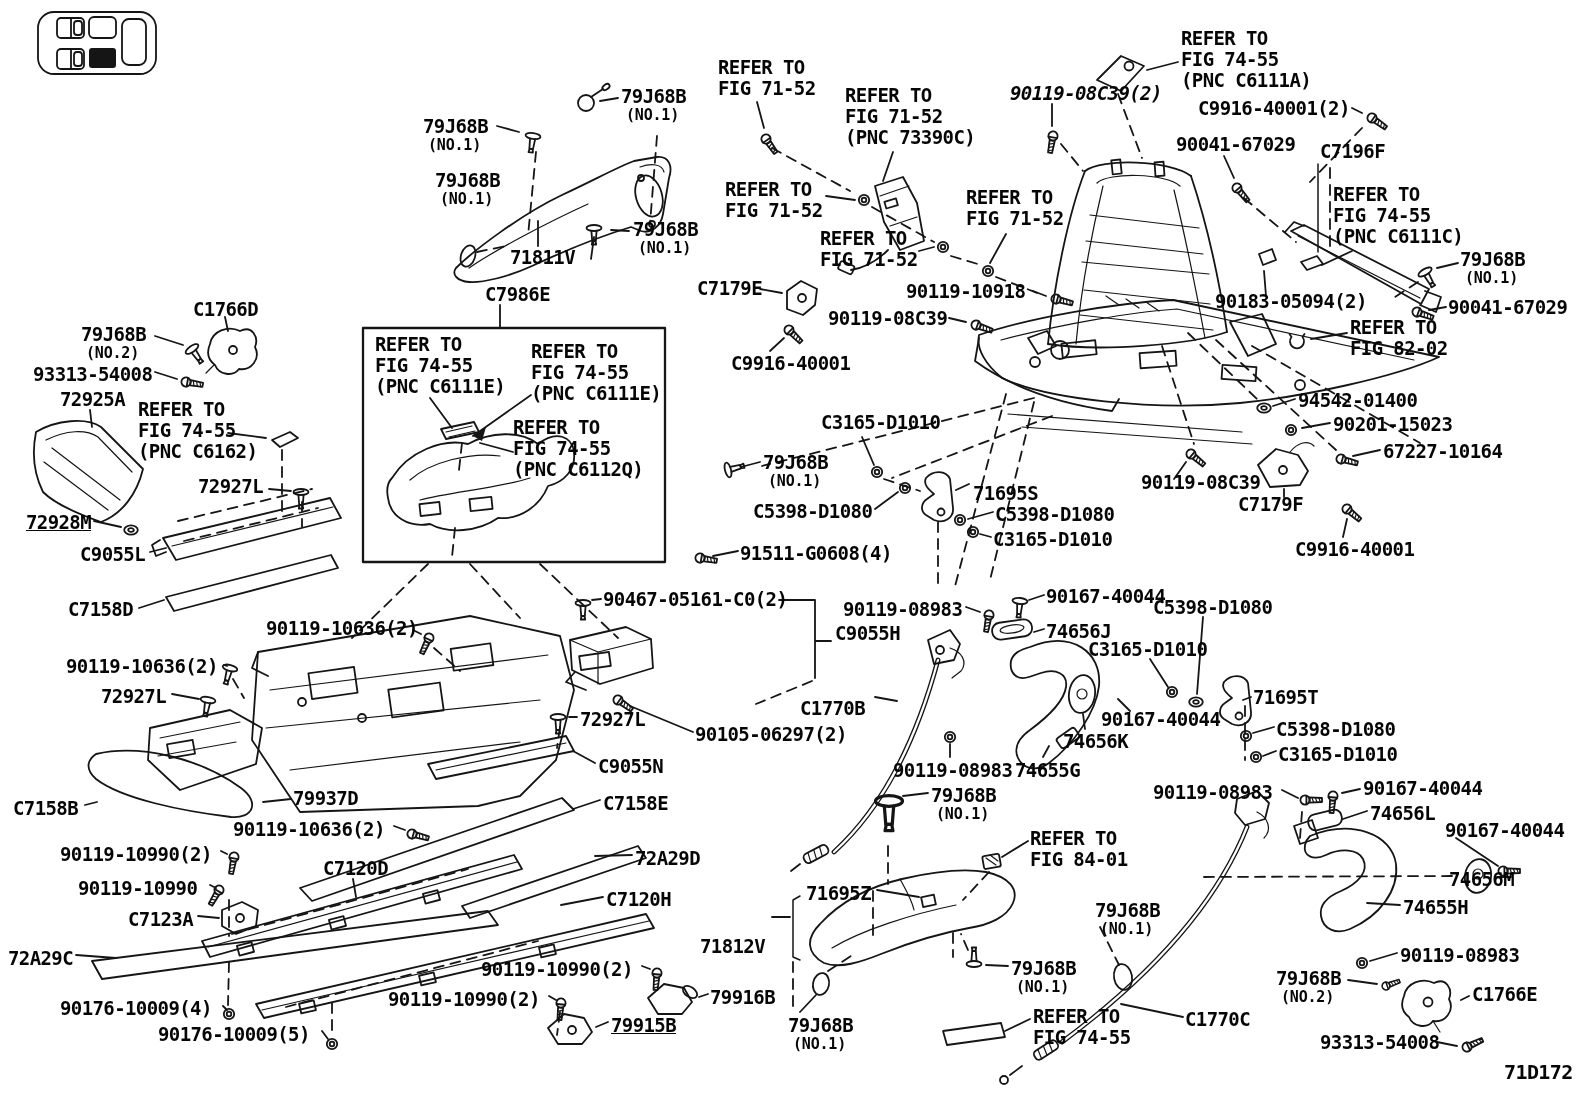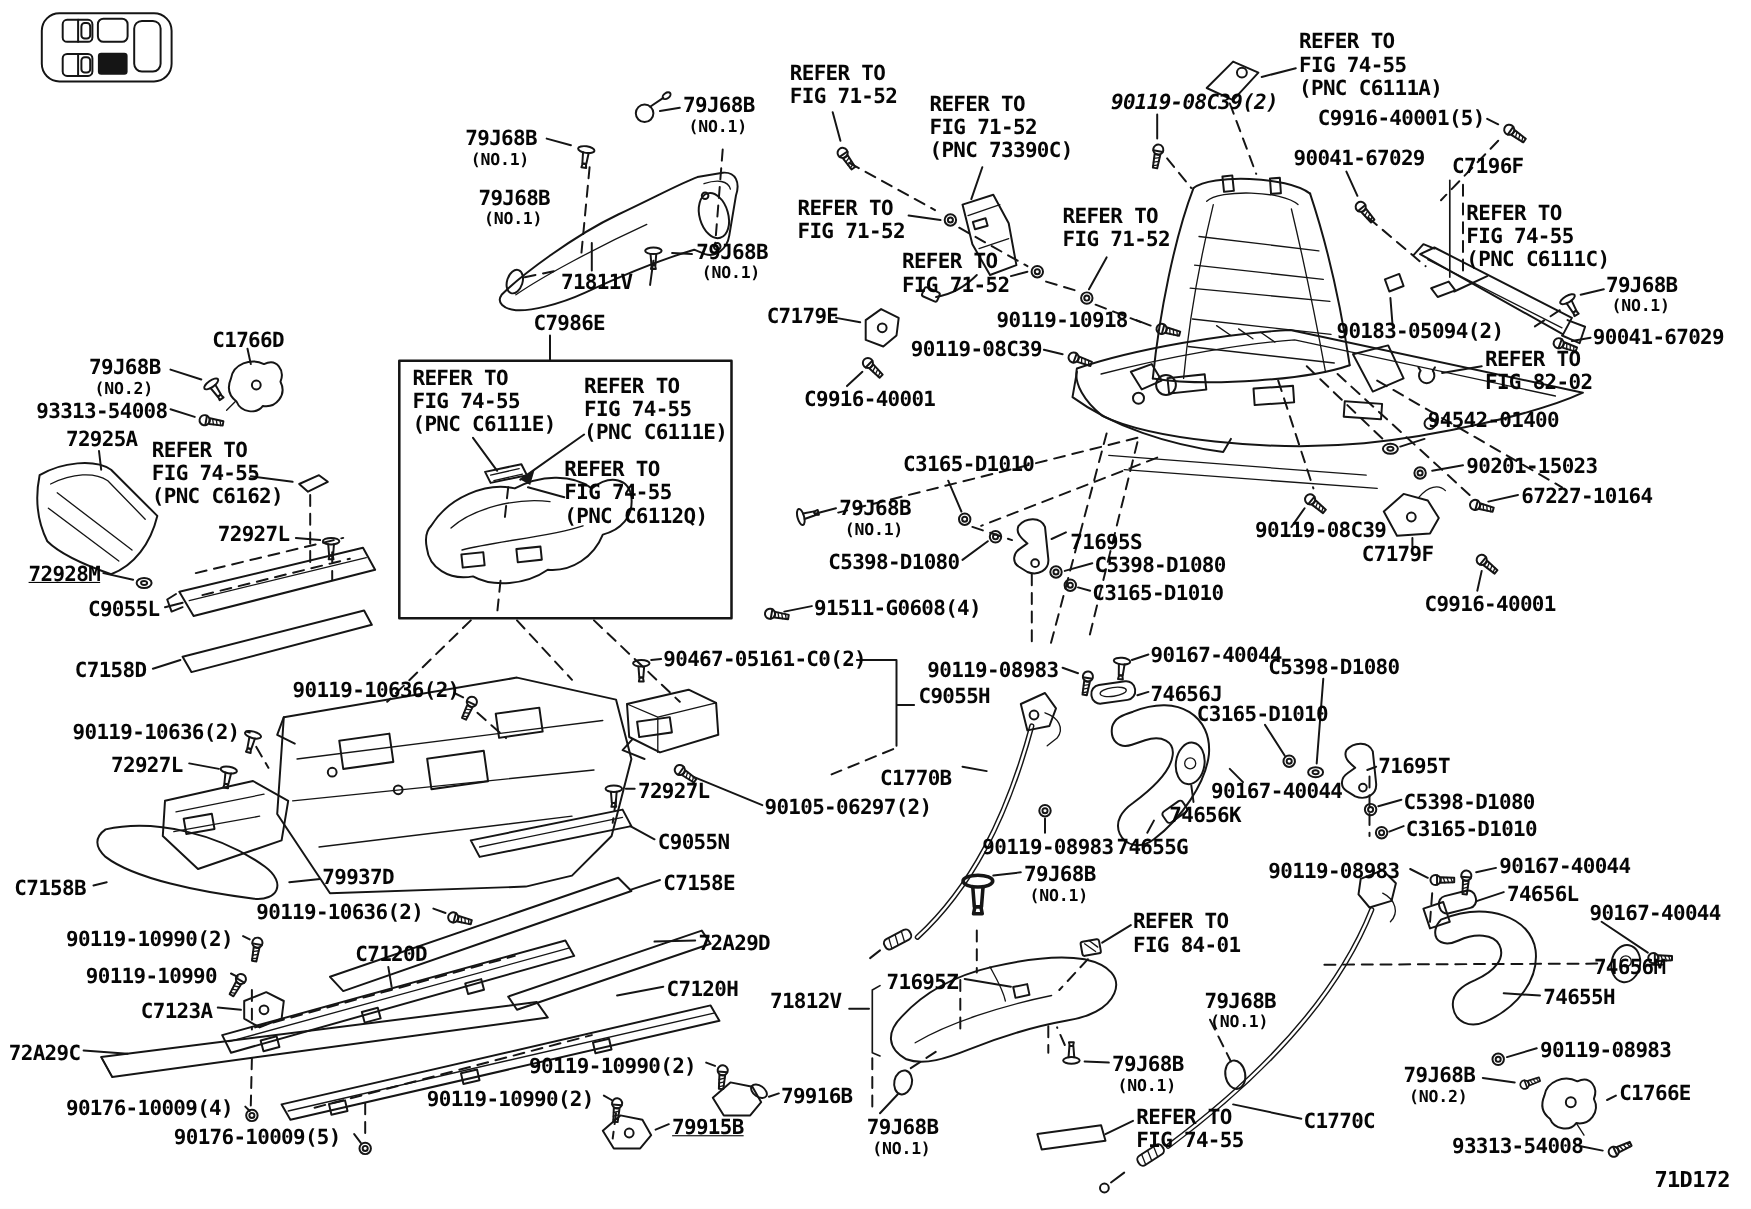--- a/index.html
+++ b/index.html
@@ -378,21 +378,21 @@
       </div>
       <div class="lbl" style="left: 1010px; top: 83px; font-style: italic;">
         <span class="ln">90119-08C39(2)</span>
       </div>
       <div class="lbl" style="left: 1181px; top: 28px;">
         <span class="ln">REFER TO</span>
         <span class="ln">FIG 74-55</span>
         <span class="ln">(PNC C6111A)</span>
       </div>
       <div class="lbl" style="left: 1198px; top: 98px;">
-        <span class="ln">C9916-40001(5)</span>
+        <span class="ln">C9916-40001(2)</span>
       </div>
       <div class="lbl" style="left: 1176px; top: 134px;">
         <span class="ln">90041-67029</span>
       </div>
       <div class="lbl" style="left: 1320px; top: 141px;">
         <span class="ln">C7196F</span>
       </div>
       <div class="lbl" style="left: 435px; top: 170px;">
         <span class="ln">79J68B</span>
         <span class="ln no">(NO.1)</span>
@@ -466,21 +466,21 @@
       </div>
       <div class="lbl" style="left: 731px; top: 353px;">
         <span class="ln">C9916-40001</span>
       </div>
       <div class="lbl" style="left: 33px; top: 364px;">
         <span class="ln">93313-54008</span>
       </div>
       <div class="lbl" style="left: 60px; top: 389px;">
         <span class="ln">72925A</span>
       </div>
-      <div class="lbl" style="left: 1298px; top: 372px; text-align: center;">
+      <div class="lbl" style="left: 1298px; top: 390px; text-align: center;">
         <span class="ln">94542-01400</span>
       </div>
       <div class="lbl" style="left: 138px; top: 399px;">
         <span class="ln">REFER TO</span>
         <span class="ln">FIG 74-55</span>
         <span class="ln">(PNC C6162)</span>
       </div>
       <div class="lbl" style="left: 821px; top: 412px;">
         <span class="ln">C3165-D1010</span>
       </div>
@@ -650,21 +650,21 @@
       </div>
       <div class="lbl" style="left: 606px; top: 889px;">
         <span class="ln">C7120H</span>
       </div>
       <div class="lbl" style="left: 1403px; top: 897px;">
         <span class="ln">74655H</span>
       </div>
       <div class="lbl" style="left: 128px; top: 909px;">
         <span class="ln">C7123A</span>
       </div>
-      <div class="lbl" style="left: 700px; top: 900px; text-align: right;">
+      <div class="lbl" style="left: 700px; top: 936px; text-align: right;">
         <span class="ln">71812V</span>
       </div>
       <div class="lbl" style="left: 1095px; top: 900px;">
         <span class="ln">79J68B</span>
         <span class="ln no">(NO.1)</span>
       </div>
       <div class="lbl" style="left: 1400px; top: 945px;">
         <span class="ln">90119-08983</span>
       </div>
       <div class="lbl" style="left: 8px; top: 948px;">

